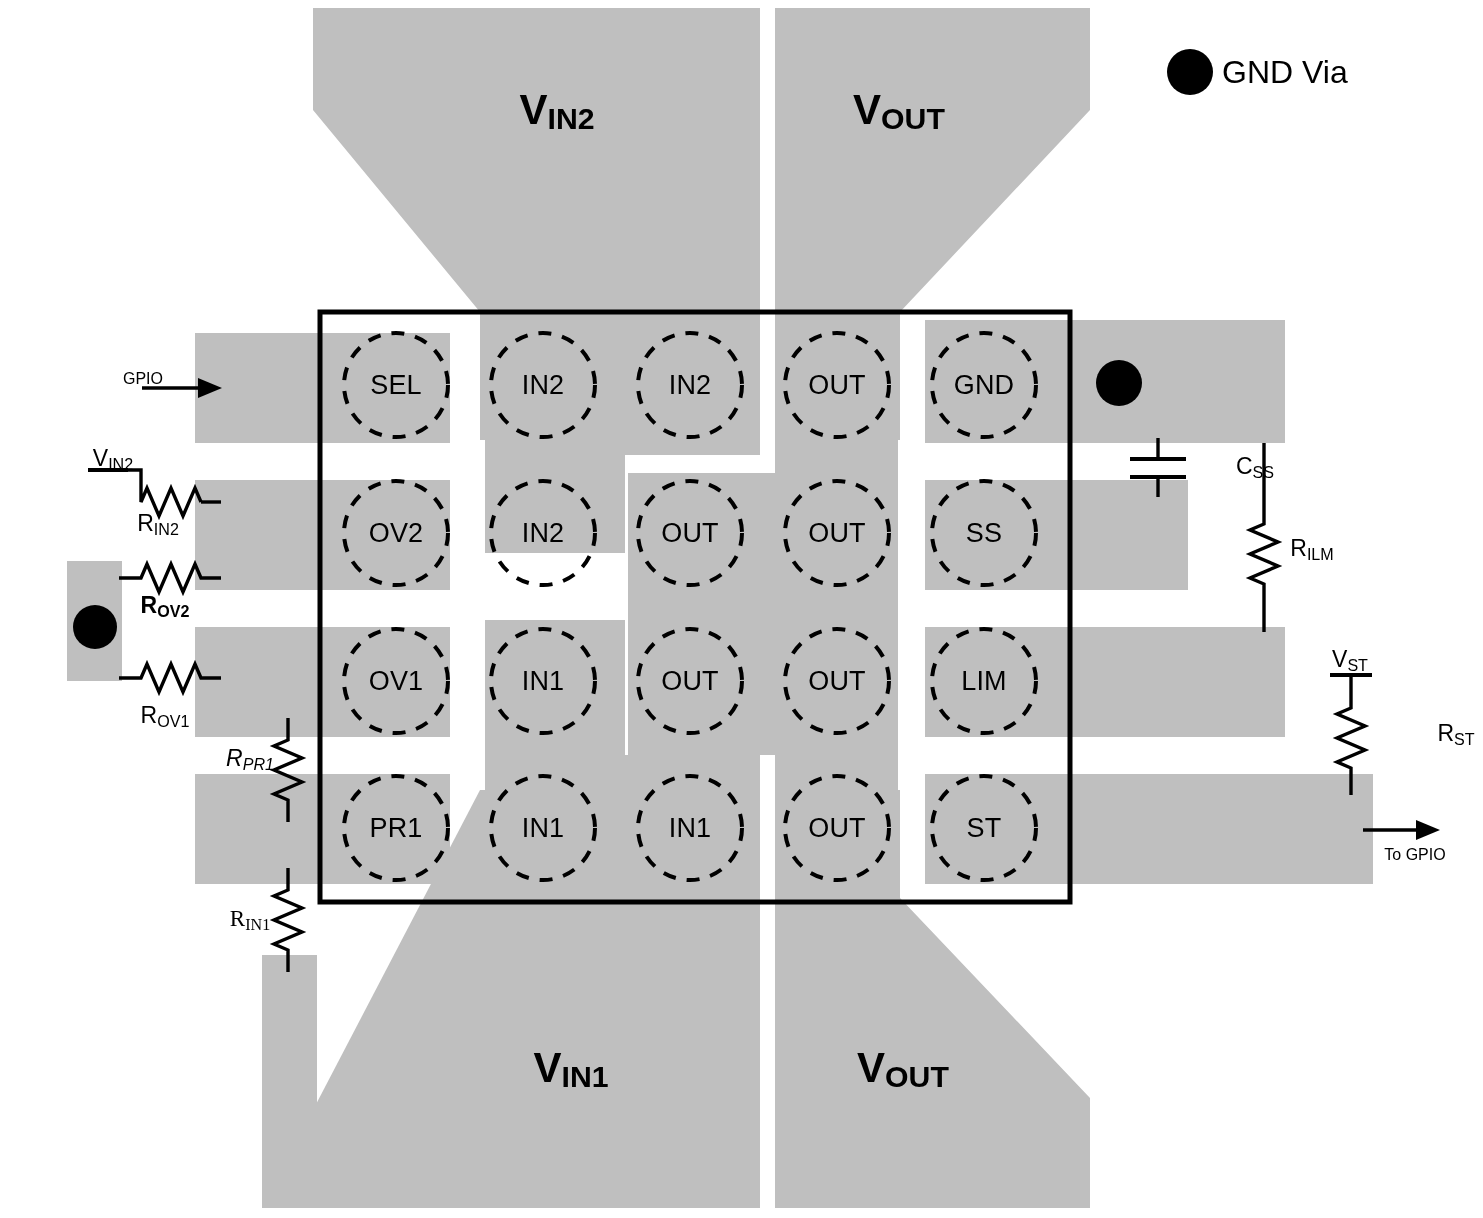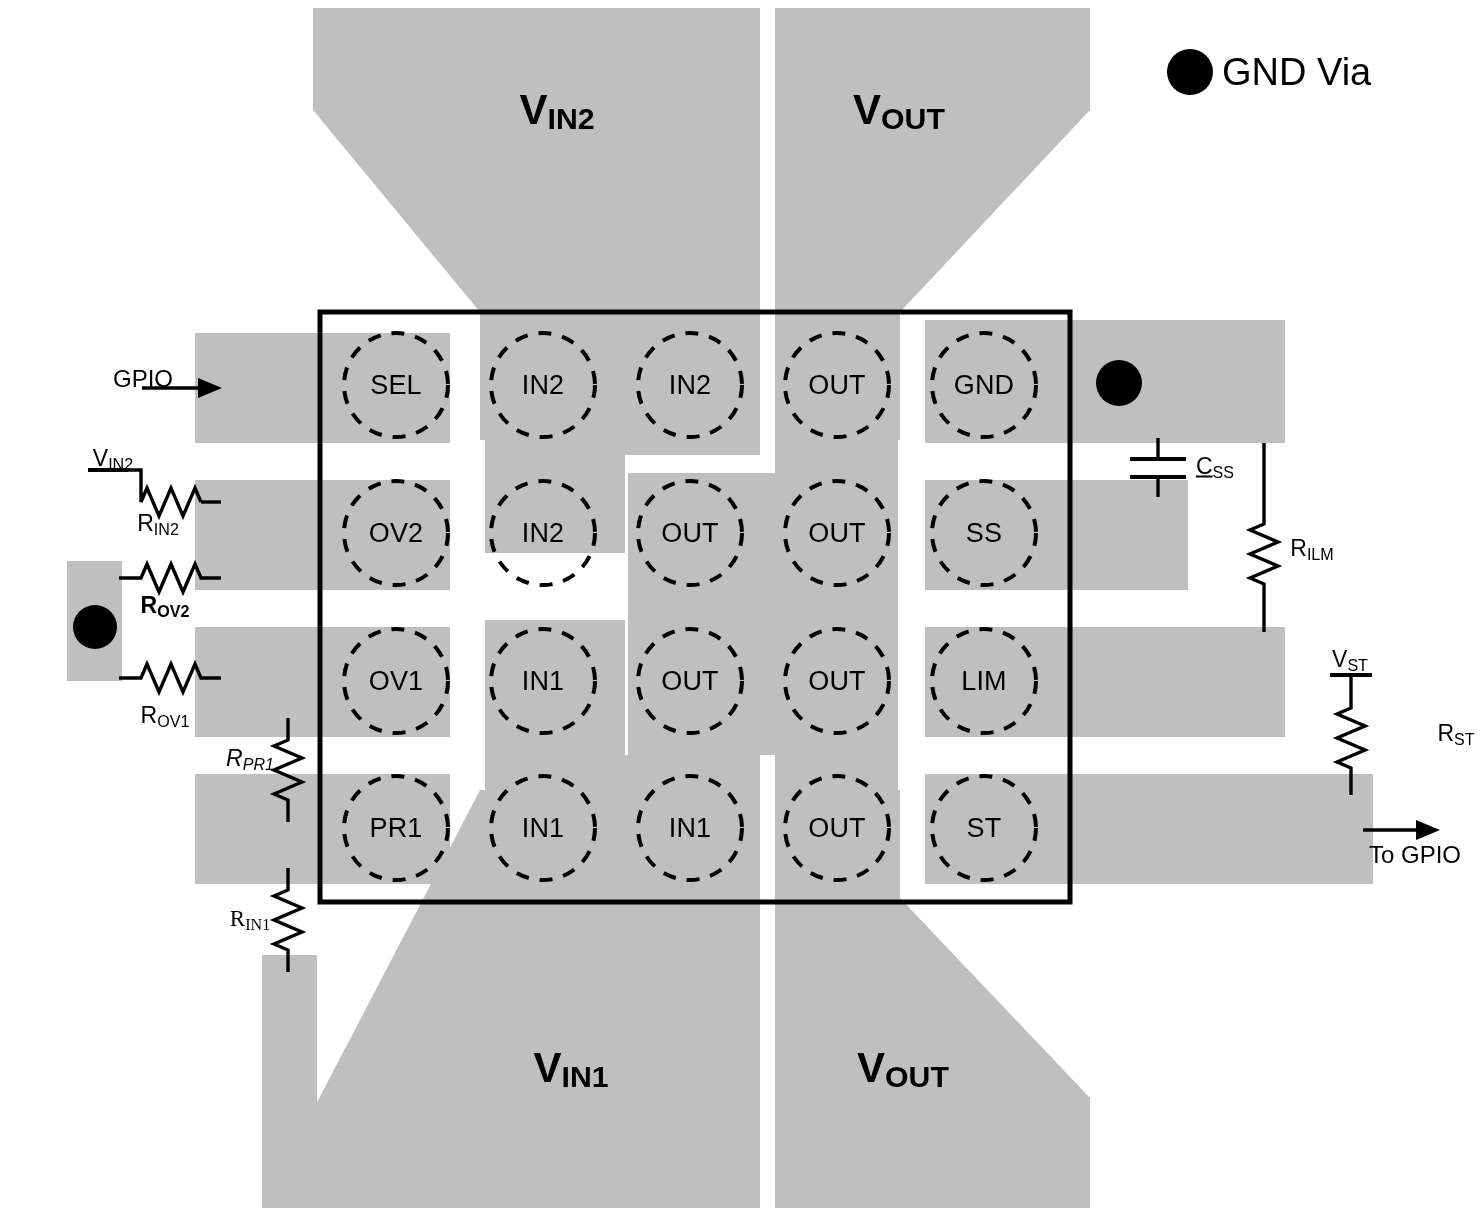--- a/index.html
+++ b/index.html
@@ -84,25 +84,25 @@
     font-size: 23px;
     transform: translate(-50%, -50%);
   }
   .comp-label sub {
     font-size: 0.70em;
     vertical-align: baseline;
     position: relative;
     bottom: -0.22em;
   }
   .plain-label {
-    font-size: 24px;
+    font-size: 16px;
     transform: translate(-50%, -50%);
   }
   .legend-label {
-    font-size: 38px;
+    font-size: 32px;
     transform: translate(0, -50%);
   }
 </style>
 </head>
 <body>
 
 <div id="root">
 
   <svg id="board-svg" viewBox="0 0 1483 1218">
 
@@ -253,17 +253,17 @@
   <div class="lbl plain-label" style="left:1415px; top:855px;text-align:right;">To GPIO</div>
 
   <div class="lbl comp-label" style="left:113px; top:458px;"><span>V</span><sub>IN2</sub></div>
   <div class="lbl comp-label" style="left:1350px; top:659px;"><span>V</span><sub>ST</sub></div>
 
   <div class="lbl comp-label" style="left:158px; top:523px;"><span>R</span><sub>IN2</sub></div>
   <div class="lbl comp-label" style="left:165px; top:605px;font-weight:bold;"><span>R</span><sub>OV2</sub></div>
   <div class="lbl comp-label" style="left:165px; top:715px;"><span>R</span><sub>OV1</sub></div>
   <div class="lbl comp-label" style="left:250px; top:758px;font-style:italic;"><span>R</span><sub>PR1</sub></div>
   <div class="lbl comp-label" style="left:250px; top:918px;font-family:Liberation Serif, serif;"><span>R</span><sub>IN1</sub></div>
-  <div class="lbl comp-label" style="left:1215px; top:466px;text-decoration:underline;"><span>C</span><sub>SS</sub></div>
+  <div class="lbl comp-label" style="left:1255px; top:466px;"><span>C</span><sub>SS</sub></div>
   <div class="lbl comp-label" style="left:1312px; top:548px;"><span>R</span><sub>ILM</sub></div>
   <div class="lbl comp-label" style="left:1456px; top:733px;"><span>R</span><sub>ST</sub></div>
 
 </div>
 
 </body></html>

